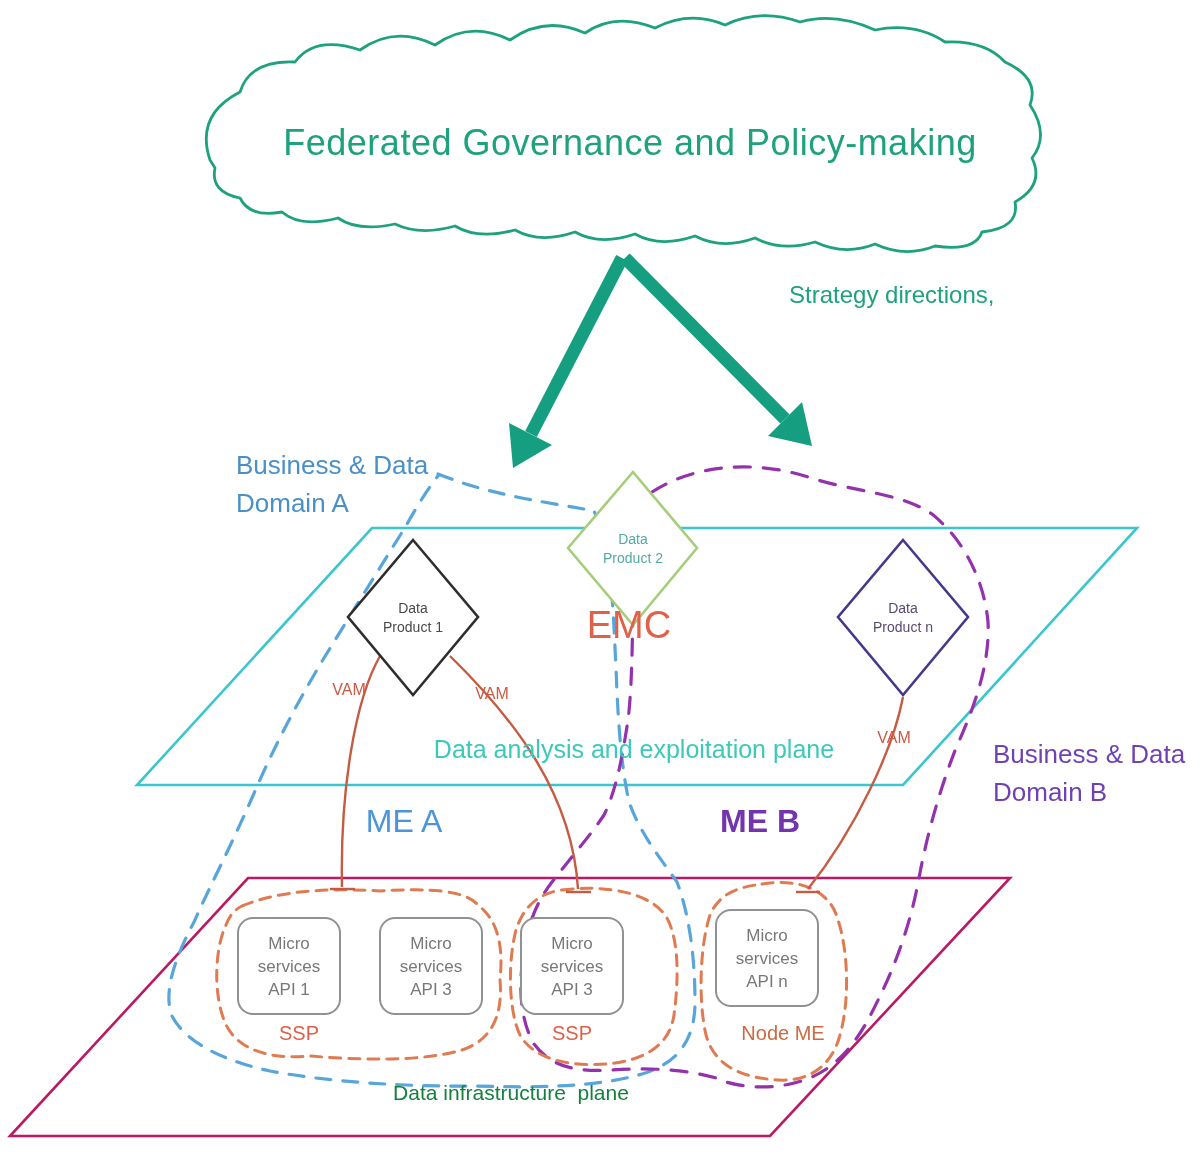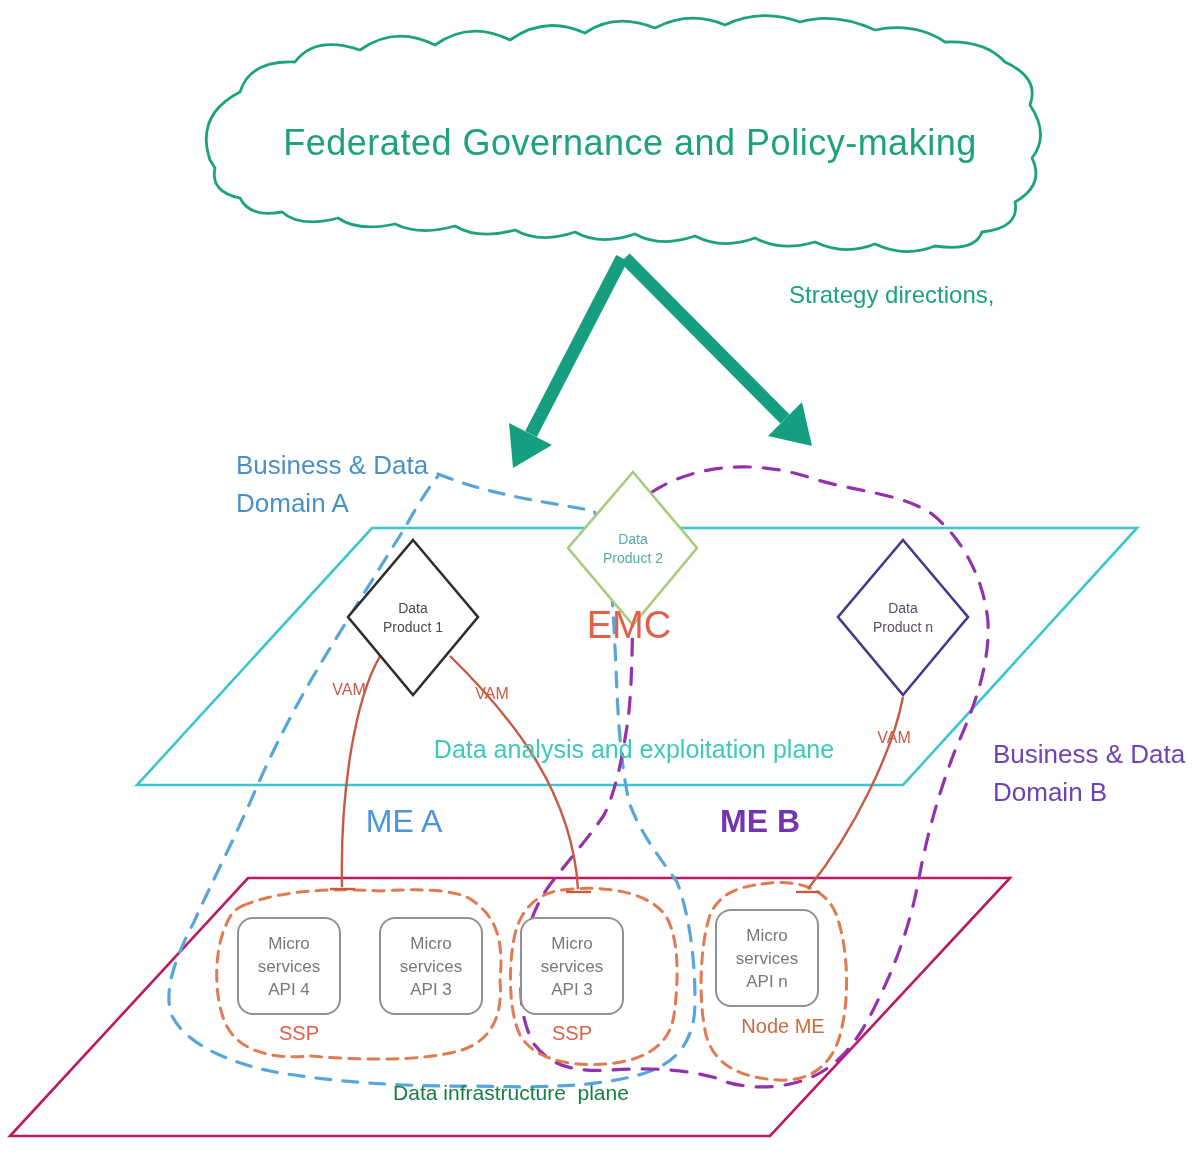--- a/index.html
+++ b/index.html
@@ -27,21 +27,21 @@
   .me-a{color:#4d95d9;}
   .me-b{color:#7434ad;font-weight:bold;}
   .ms-box{
     position:absolute;width:100px;height:94px;background:#ffffff;
     border:2.5px solid #8f9193;border-radius:16px;
     display:flex;flex-direction:column;align-items:center;justify-content:center;
     color:#787878;font-size:17px;line-height:23px;text-align:center;
   }
   .ms-box span{display:block;}
   .ssp{font-size:20px;color:#dd5f48;}
-  .node-me{font-size:20px;color:#cd6a41;}
+  .node-me{font-size:20px;color:#cd6a41;margin-top:7px;}
   .plane-infra-label{font-size:21px;color:#15803d;white-space:pre;}
 </style>
 </head>
 <body>
 
 <div class="canvas">
 
   <svg width="1200" height="1156" viewBox="0 0 1200 1156">
 
     <path d="M 372,528 L 1137,528 L 903,785 L 137,785 Z" fill="none" stroke="#3bc6cf" stroke-width="2.6"></path>
@@ -150,21 +150,21 @@
 
     <path d="M 622,258 L 531,434" stroke="#169e81" stroke-width="13"></path>
     <polygon points="513,468 509,423 552,445" fill="#169e81"></polygon>
     <path d="M 625,258 L 785,419" stroke="#169e81" stroke-width="13"></path>
     <polygon points="812,446 768,436 802,402" fill="#169e81"></polygon>
   </svg>
 
   <div class="ms-box" style="left:237px;top:917px;">
     <span>Micro</span>
     <span>services</span>
-    <span>API 4</span>
+    <span>API 1</span>
   </div>
   <div class="ms-box" style="left:379px;top:917px;">
     <span>Micro</span>
     <span>services</span>
     <span>API 3</span>
   </div>
   <div class="ms-box" style="left:520px;top:917px;">
     <span>Micro</span>
     <span>services</span>
     <span>API 3</span>

